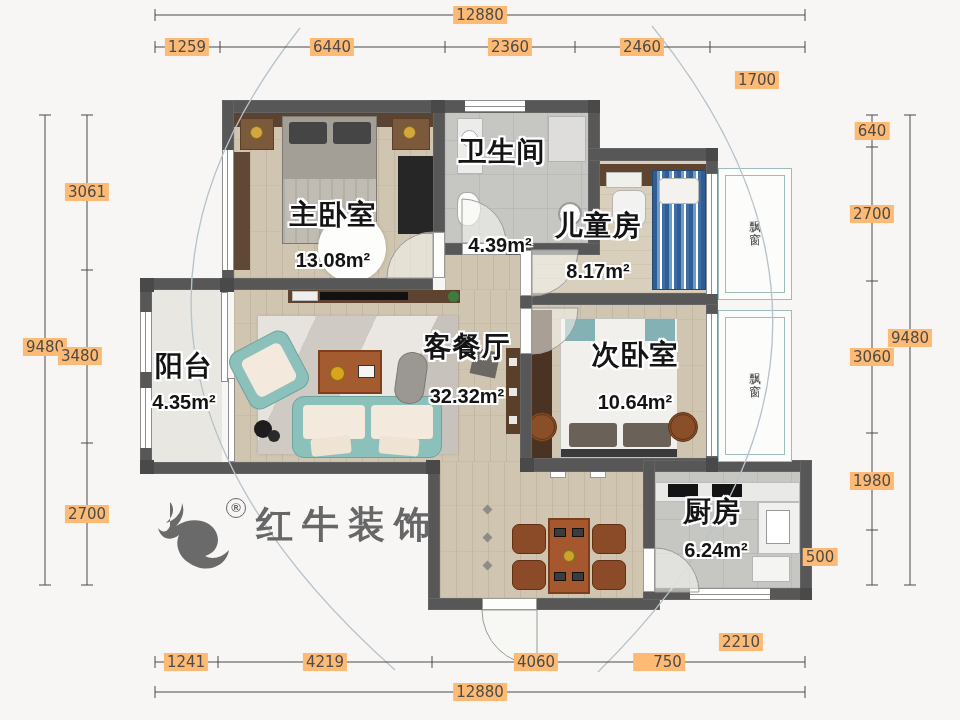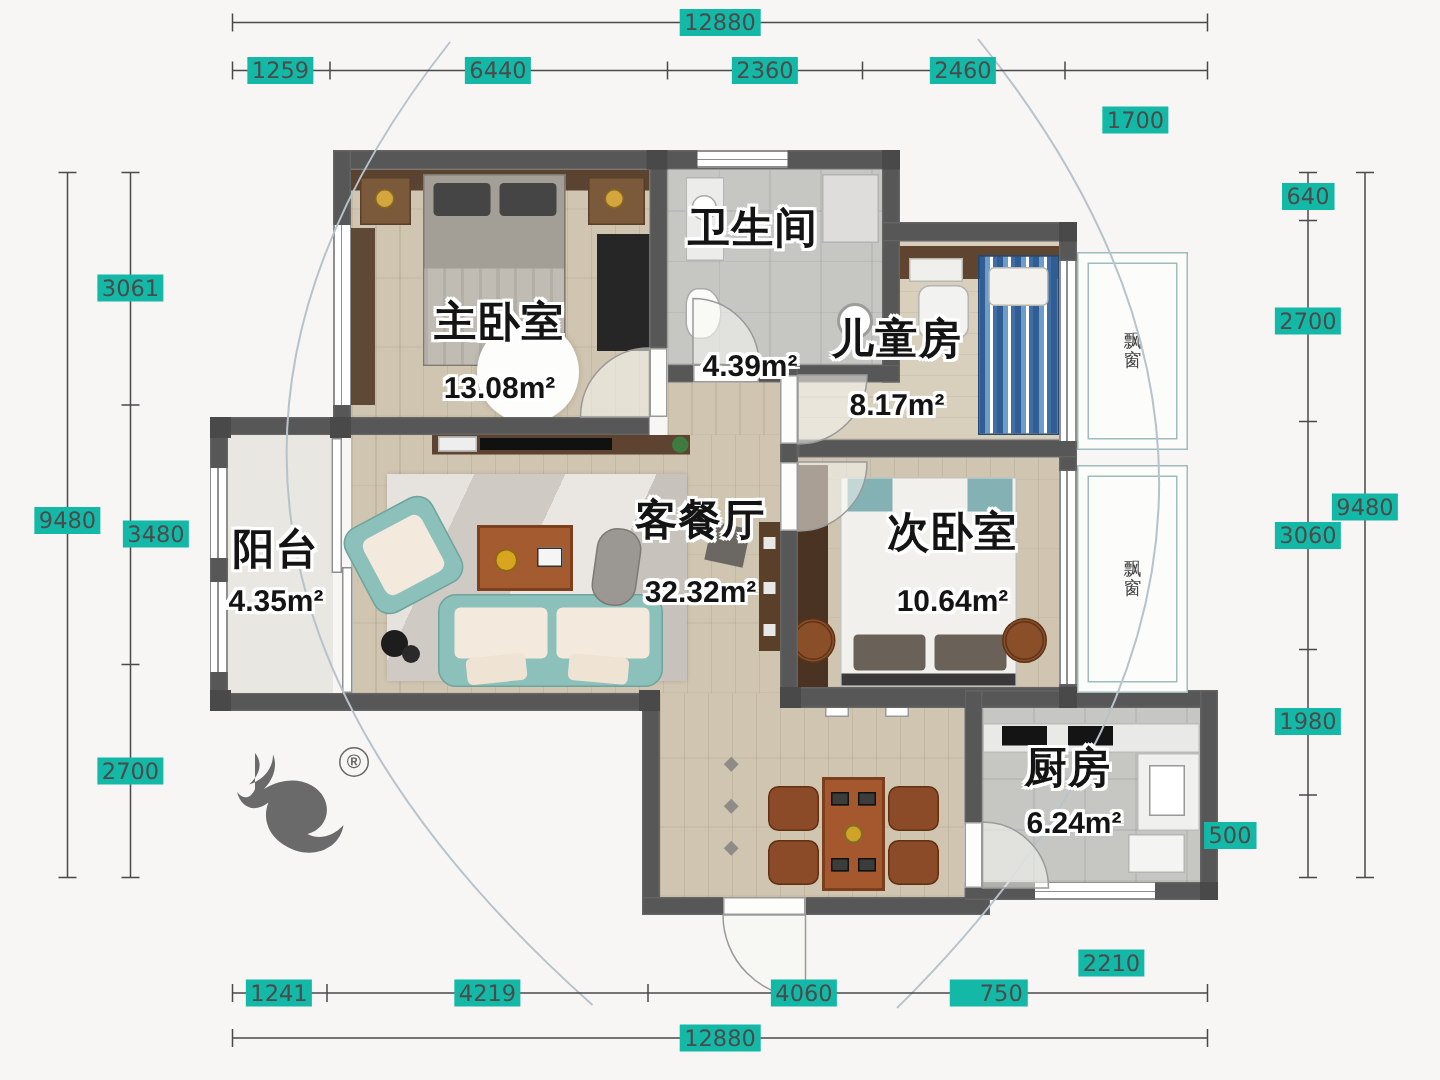--- a/index.html
+++ b/index.html
@@ -32,21 +32,21 @@
   
   .room-label,.area-label{
     position:absolute;transform:translate(-50%,-50%);
     font-weight:700;color:#141414;white-space:nowrap;z-index:40;
     text-shadow:-2px -2px 0 #fff,2px -2px 0 #fff,-2px 2px 0 #fff,2px 2px 0 #fff,0 -2px 0 #fff,0 2px 0 #fff,-2px 0 0 #fff,2px 0 0 #fff;
   }
   .room-label{font-size:28px;letter-spacing:1px;}
   .area-label{font-size:20px;}
   .dim{
     position:absolute;transform:translate(-50%,-50%);
-    font-size:15px;color:#4b4b4b;background:#14b8a6;padding:0 3px;white-space:nowrap;z-index:30;
+    font-size:15px;color:#4b4b4b;background:#fdba74;padding:0 3px;white-space:nowrap;z-index:30;
     font-family:"DejaVu Sans","Liberation Sans",sans-serif;
   }
   
   .fur{position:absolute;box-sizing:border-box;}
   .round{border-radius:50%;}
   svg.lines{position:absolute;left:0;top:0;z-index:25;}
   svg.lines .dimline{stroke:#4a4a4a;stroke-width:1;fill:none;}
   svg.lines .arc{stroke:#b7c3cb;stroke-width:1.3;fill:none;}
   svg.lines .doorarc{stroke:#9a9a9a;stroke-width:1;fill:rgba(248,247,243,0.55);}
   
@@ -254,21 +254,21 @@
   <span class="dim" style="left:642px;top:47px;">2460</span>
   <span class="dim" style="left:757px;top:47px;margin-top:33px;">1700</span>
   <span class="dim" style="left:186px;top:662px;">1241</span>
   <span class="dim" style="left:325px;top:662px;">4219</span>
   <span class="dim" style="left:536px;top:662px;">4060</span>
   <span class="dim" style="left:659px;top:662px;padding-left:20px;">750</span>
   <span class="dim" style="left:741px;top:642px;">2210</span>
   <span class="dim" style="left:480px;top:692px;">12880</span>
   <span class="dim" style="left:45px;top:347px;">9480</span>
   <span class="dim" style="left:87px;top:192px;">3061</span>
-  <span class="dim" style="left:104px;top:356px;">3480</span>
+  <span class="dim" style="left:80px;top:356px;">3480</span>
   <span class="dim" style="left:87px;top:514px;">2700</span>
   <span class="dim" style="left:872px;top:131px;">640</span>
   <span class="dim" style="left:872px;top:214px;">2700</span>
   <span class="dim" style="left:872px;top:357px;">3060</span>
   <span class="dim" style="left:872px;top:481px;">1980</span>
   <span class="dim" style="left:820px;top:557px;">500</span>
   <span class="dim" style="left:910px;top:338px;">9480</span>
 
   <span class="room-label" style="left:333px;top:215px;">主卧室</span>
   <span class="area-label" style="left:333px;top:260px;">13.08m²</span>
@@ -285,15 +285,16 @@
   <span class="room-label" style="left:712px;top:512px;">厨房</span>
   <span class="area-label" style="left:716px;top:550px;">6.24m²</span>
 
   <div class="logo">
     <svg width="100" height="90" viewBox="0 0 100 90" style="position:absolute;left:0;top:0;">
       <path fill="#6a6a6a" d="M22 4 C27 10 26 18 18 25 C28 22 34 14 34 5 C37 12 35 21 28 28
         C44 18 62 22 68 34 C73 44 68 55 57 58 C64 62 74 60 81 52 C79 66 64 74 49 69
         C32 63 26 49 31 37 C22 44 13 41 10 30 C14 35 19 35 22 28 Z"></path>
     </svg>
     <span class="logo-reg">®</span>
+    <span class="logo-cn">红牛装饰</span>
   </div>
 
 </div>
 
 </body></html>

